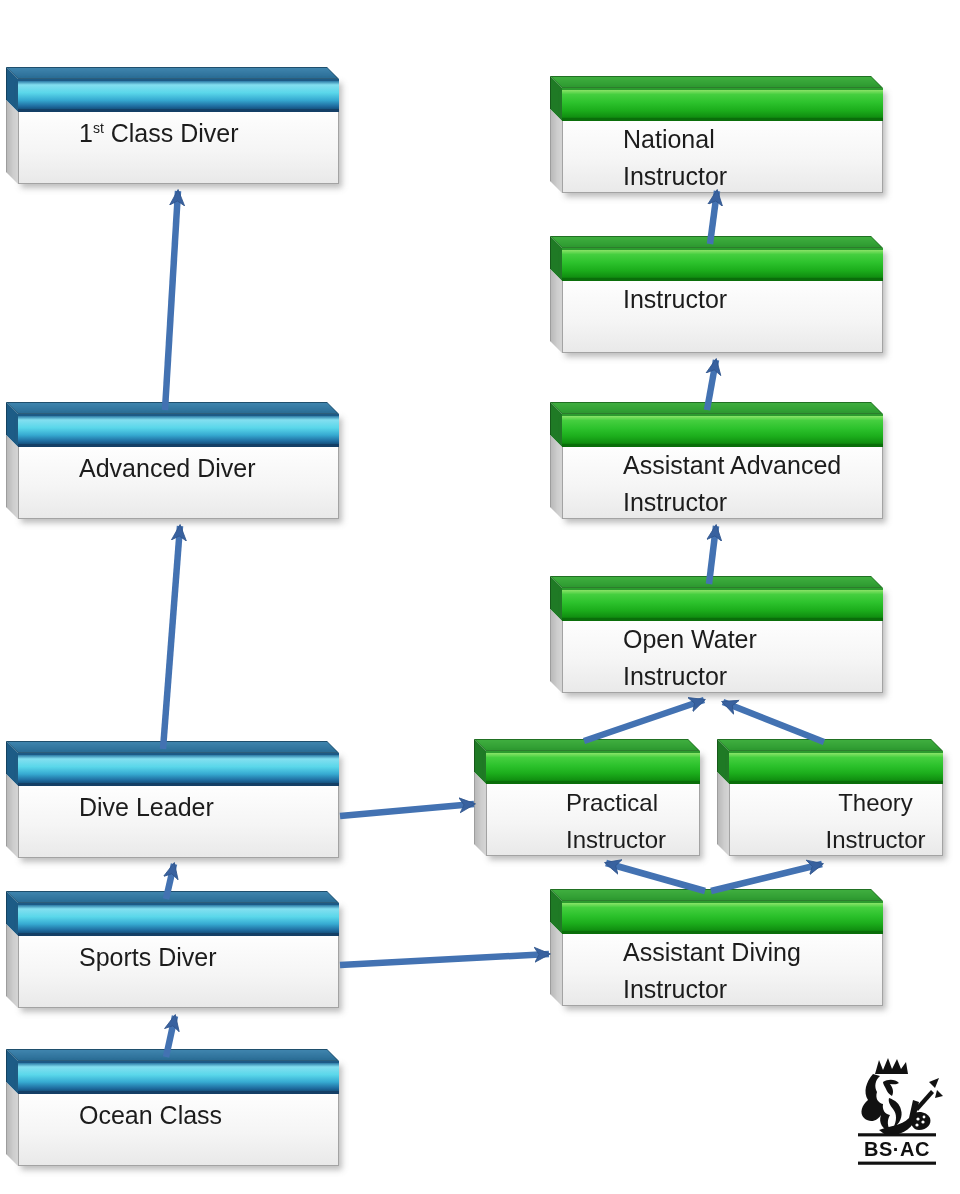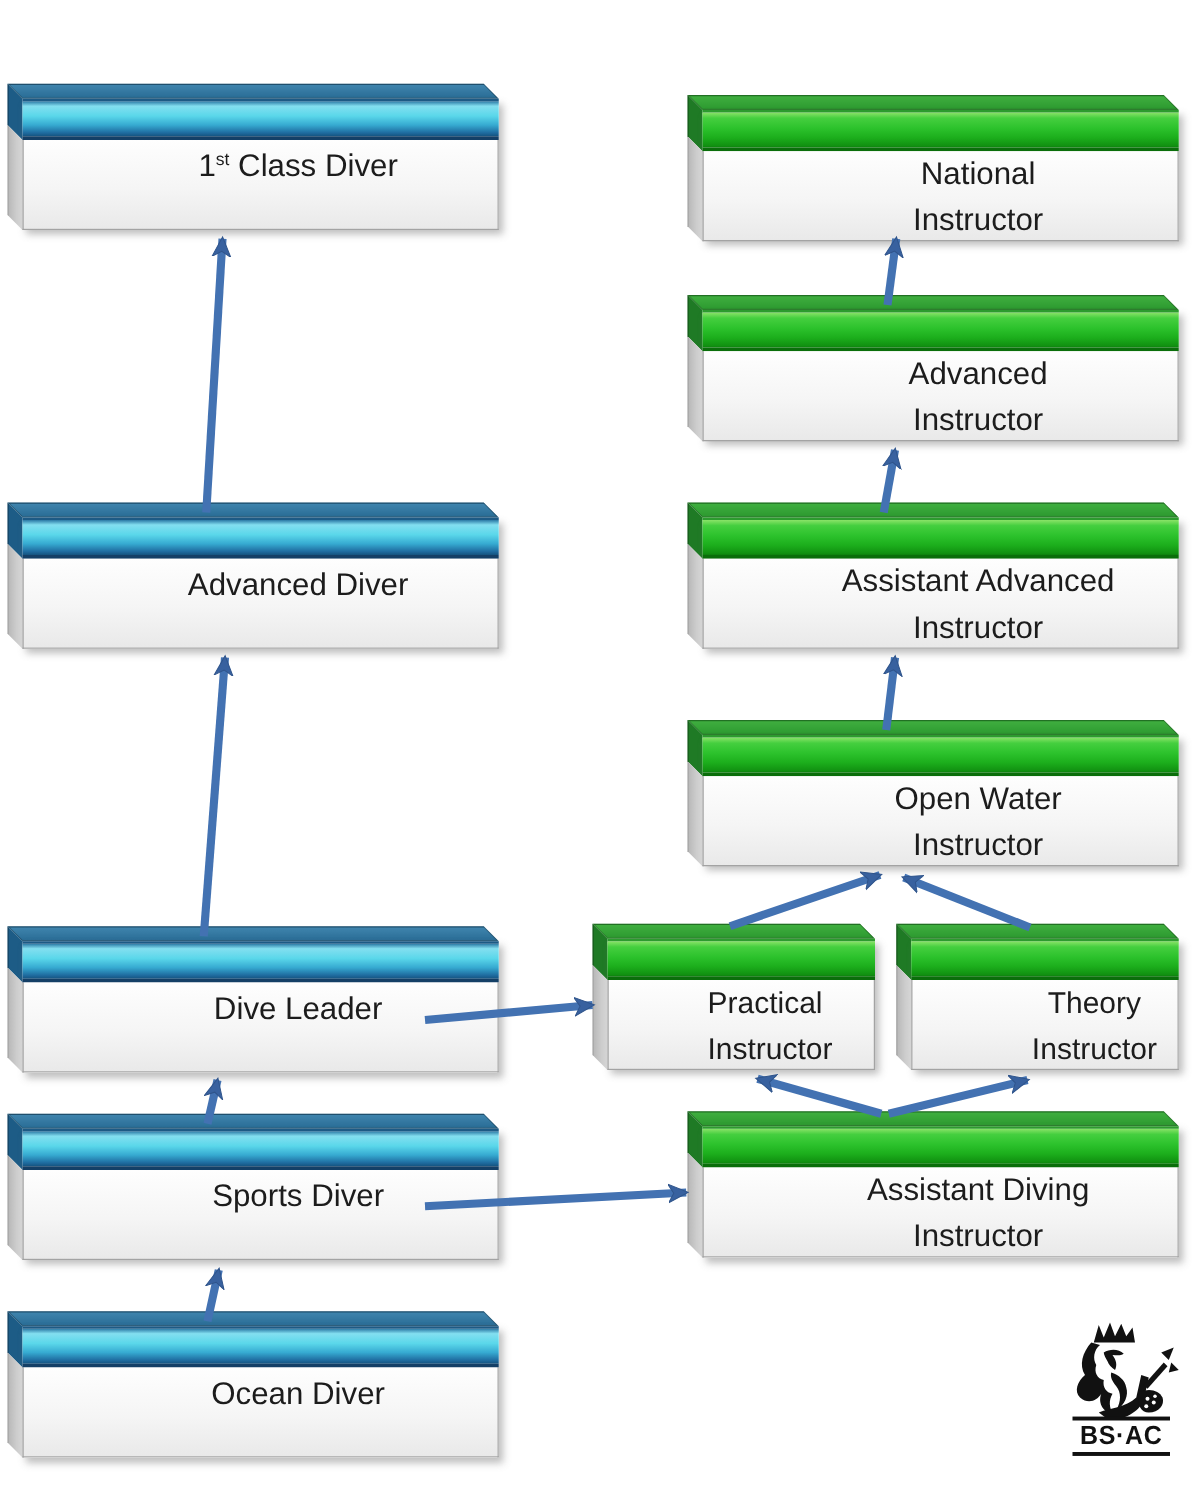--- a/index.html
+++ b/index.html
@@ -1,21 +1,21 @@
 <!DOCTYPE html>
 <html><head>
 <meta charset="utf-8">
 <style>
   html,body{margin:0;padding:0;background:#ffffff;}
   body{font-family:"Liberation Sans", sans-serif;}
   #canvas{position:relative;width:960px;height:1194px;background:#ffffff;overflow:hidden;}
 
   
   .box{position:absolute;height:105px;}
-  .w-lg{width:381px;text-align:center;}
+  .w-lg{width:321px;}
   .w-sm{width:214px;}
 
   .face-top{position:absolute;left:0;right:0;top:-12px;height:12px;
             transform:skewX(45deg);transform-origin:0 100%;
             border:1px solid rgba(0,0,0,.28);box-sizing:border-box;}
   .fl{position:absolute;left:-12px;width:12px;
       transform:skewY(45deg);transform-origin:100% 0;
       border-left:1px solid rgba(0,0,0,.28);box-sizing:border-box;}
   .fl-hdr{top:0;height:33px;}
   .fl-body{top:33px;height:72px;background:linear-gradient(90deg,#b9b9b9,#dcdcdc);}
@@ -99,21 +99,21 @@
       <div class="bd single">Sports Diver</div>
     </div>
   </div>
 
   <div class="box w-lg blue" style="left:18px;top:1061px;">
     <div class="face-top"></div>
     <div class="fl fl-hdr"></div>
     <div class="fl fl-body"></div>
     <div class="front">
       <div class="hdr"></div>
-      <div class="bd single">Ocean Diver</div>
+      <div class="bd single">Ocean Class</div>
     </div>
   </div>
 
   <div class="box w-lg green" style="left:562px;top:88px;">
     <div class="face-top"></div>
     <div class="fl fl-hdr"></div>
     <div class="fl fl-body"></div>
     <div class="front">
       <div class="hdr"></div>
       <div class="bd double">
@@ -123,21 +123,20 @@
     </div>
   </div>
 
   <div class="box w-lg green" style="left:562px;top:248px;">
     <div class="face-top"></div>
     <div class="fl fl-hdr"></div>
     <div class="fl fl-body"></div>
     <div class="front">
       <div class="hdr"></div>
       <div class="bd double">
-        <div>Advanced</div>
         <div>Instructor</div>
       </div>
     </div>
   </div>
 
   <div class="box w-lg green" style="left:562px;top:414px;">
     <div class="face-top"></div>
     <div class="fl fl-hdr"></div>
     <div class="fl fl-body"></div>
     <div class="front">

